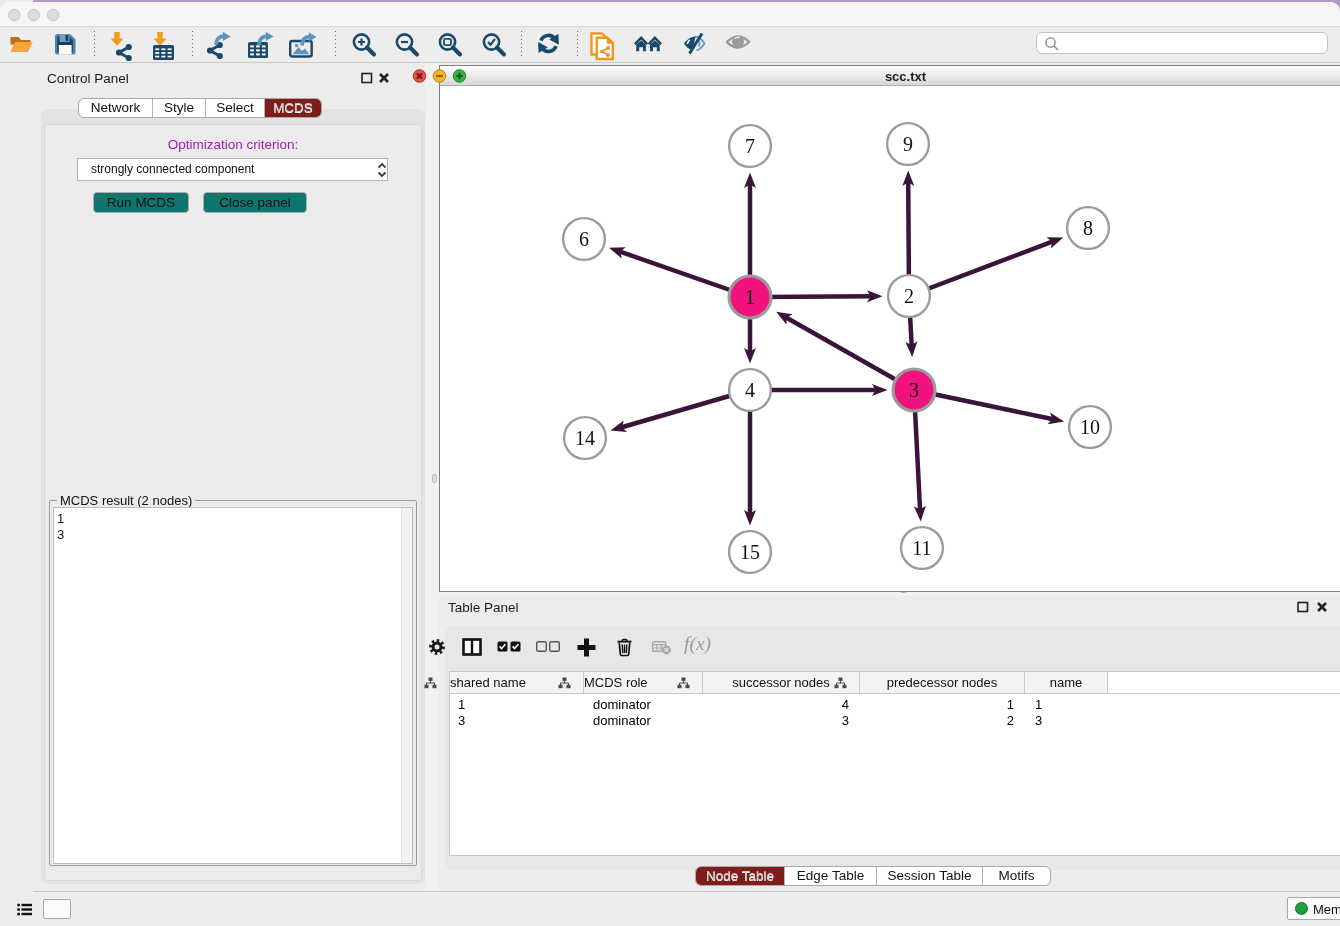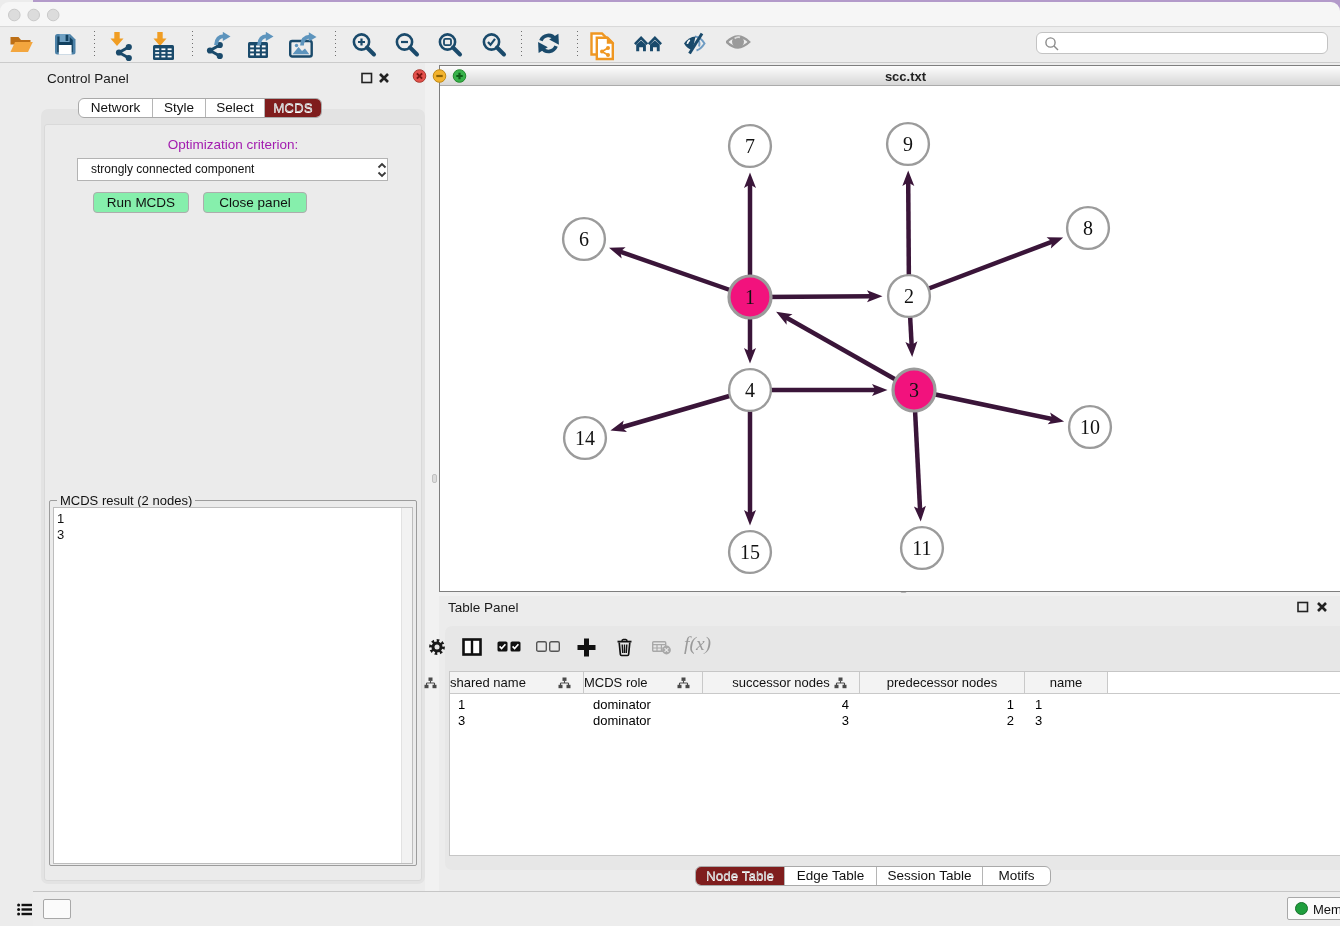--- a/index.html
+++ b/index.html
@@ -12,21 +12,21 @@
   background:#ededed; border-bottom:1px solid #cbcbcb; }
 #search { position:absolute; left:1036px; top:4px; width:292px; height:22px;
   background:#fff; border:1px solid #c3c3c3; border-radius:6px; }
 .paneltitle { font-size:13.5px; color:#1a1a1a; }
 .tabgrp { position:absolute; display:flex; background:#fff; border:1px solid #a9a9a9;
   border-radius:6px; overflow:hidden; }
 .tabgrp .tab { font-size:13.5px; color:#111; text-align:center; line-height:18px;
   border-left:1px solid #b5b5b5; }
 .tabgrp .tab:first-child { border-left:none; }
 .tabgrp .sel { background:#7f1d1d; color:#cbcbcb; text-shadow:0 1px 0 #fff; }
-.btn { position:absolute; background:#86efac; border:1px solid #adadad; border-radius:4px;
+.btn { position:absolute; background:#0f766e; border:1px solid #adadad; border-radius:4px;
   font-size:13.5px; color:#111; text-align:center; }
 </style></head><body>
 <div class="abs" style="left:0;top:0;width:1340px;height:27px;background:#b39aca"></div>
 <div class="abs" style="left:1338px;top:27px;width:2px;height:899px;background:linear-gradient(#a08ab8,#55507a 12%,#2e3f66 30%,#28385c)"></div>
 <div id="titlebar">
     <svg style="position:absolute;left:6px;top:6px" width="60" height="14" viewBox="0 0 60 14">
       <circle cx="8.3" cy="7" r="5.8" fill="#dcdcdc" stroke="#c9c9c9"></circle>
       <circle cx="27.7" cy="7" r="5.8" fill="#dcdcdc" stroke="#c9c9c9"></circle>
       <circle cx="47.2" cy="7" r="5.8" fill="#dcdcdc" stroke="#c9c9c9"></circle>
     </svg>

